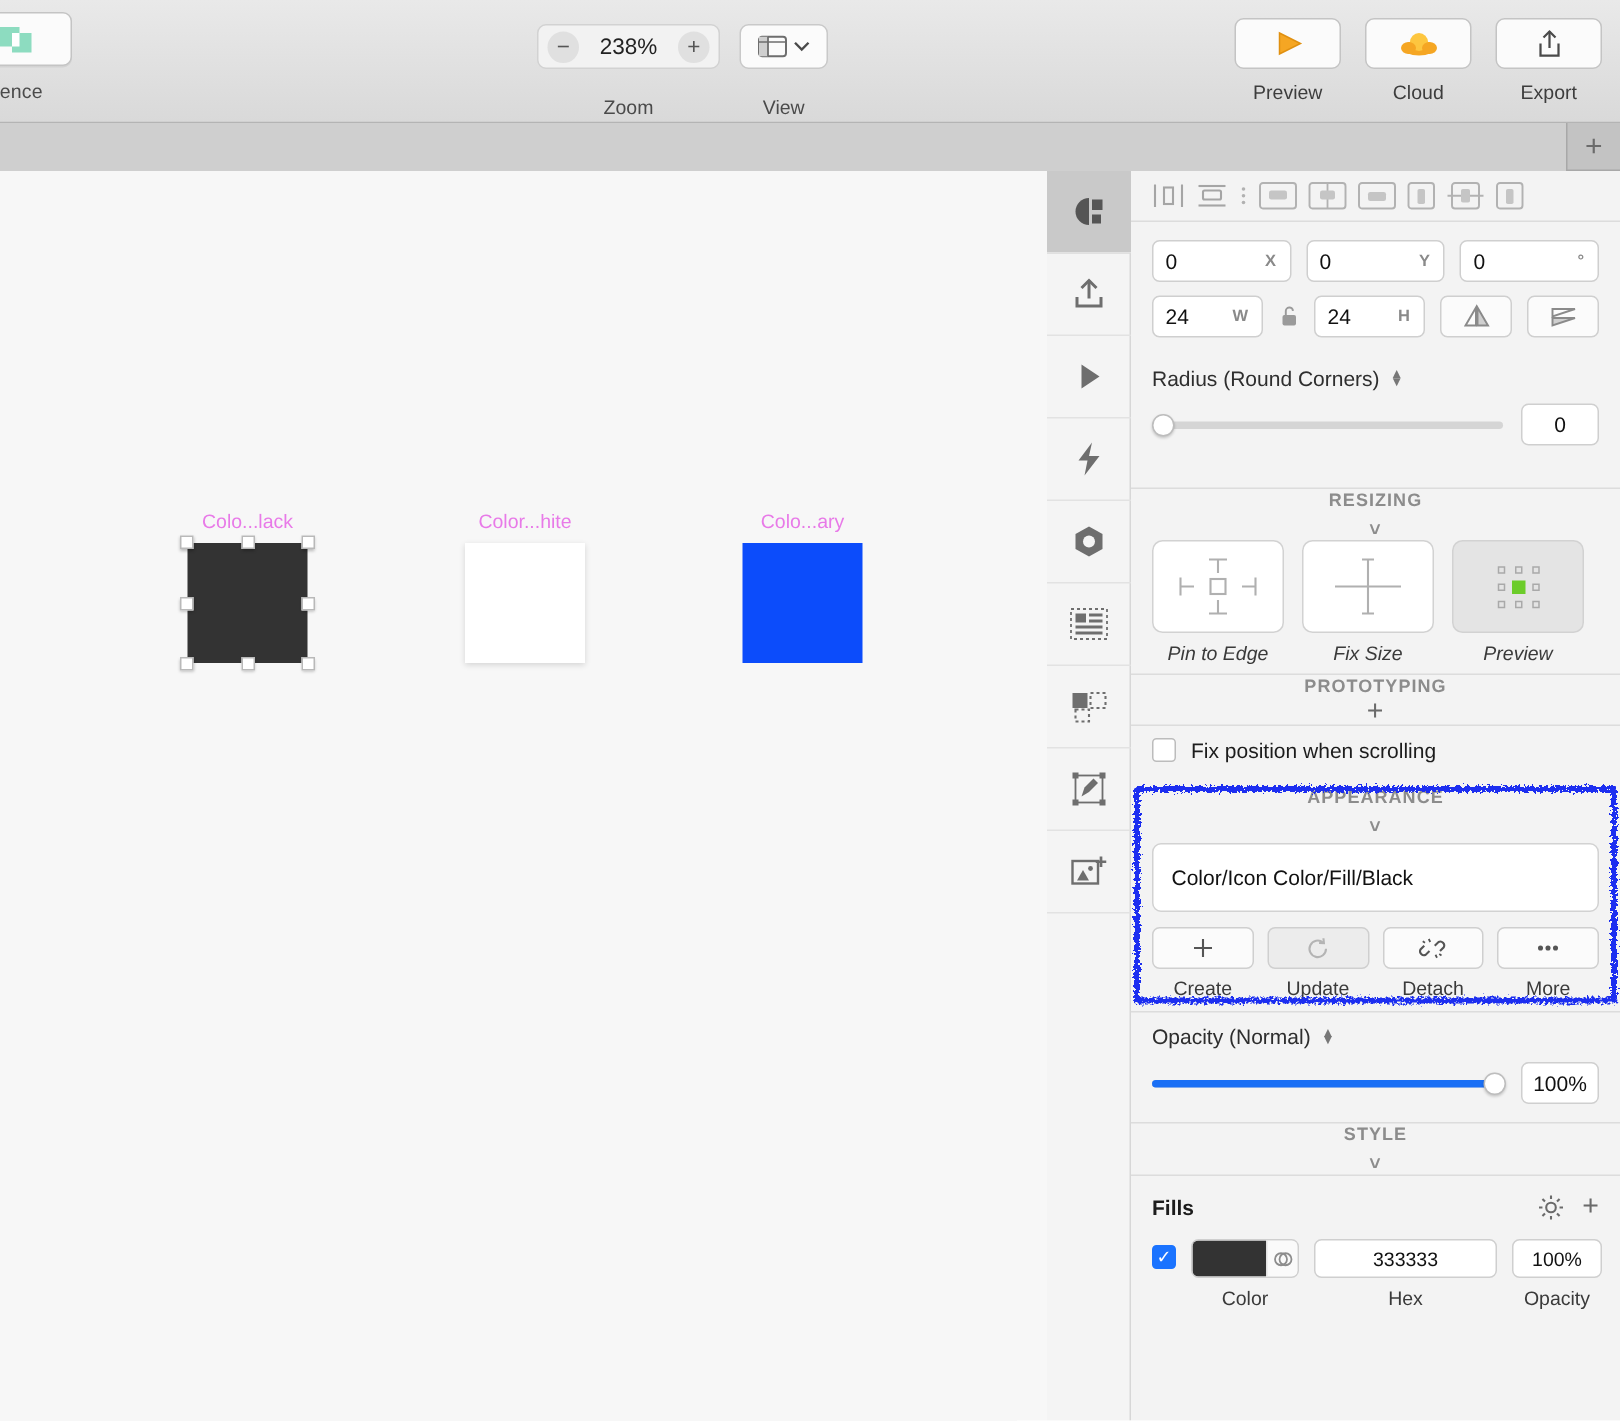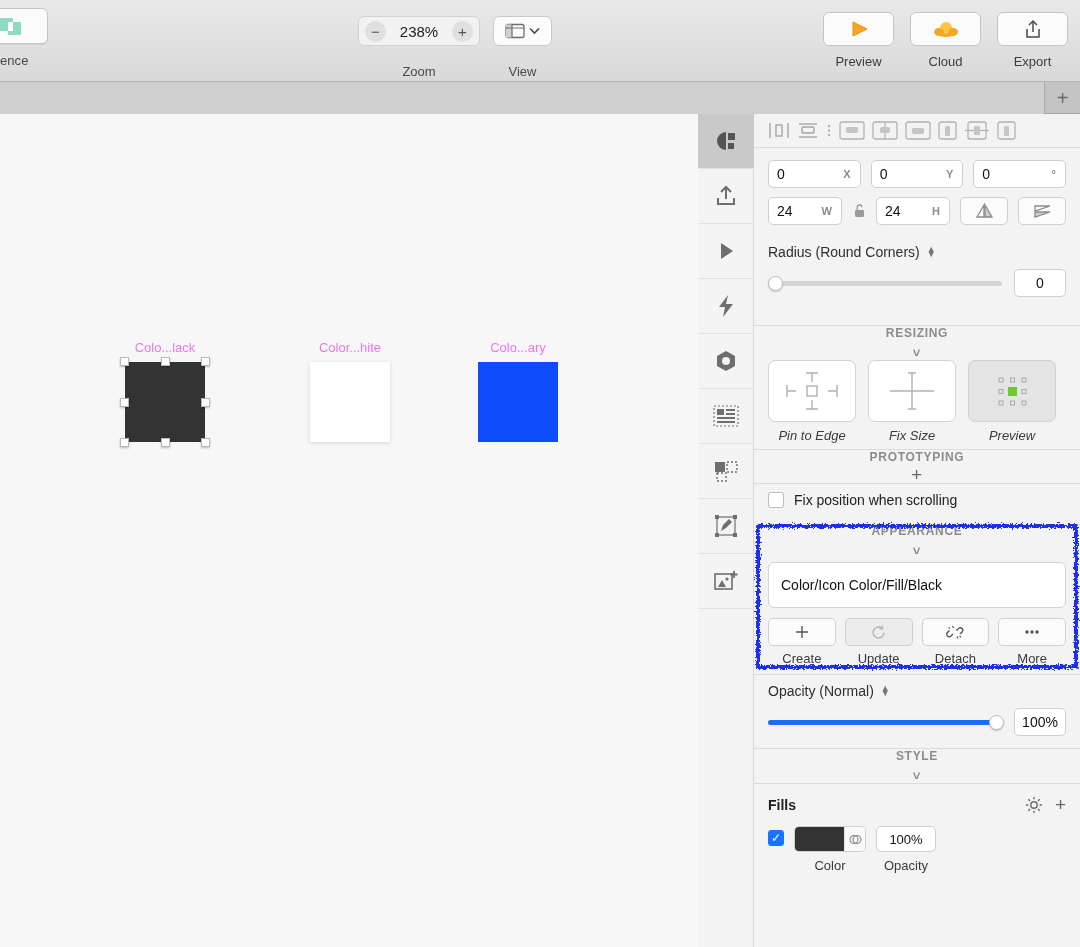--- a/index.html
+++ b/index.html
@@ -327,21 +327,21 @@
         <span class="h" style="left:35.5px;top:-5px;"></span>
         <span class="h" style="left:76px;  top:-5px;"></span>
         <span class="h" style="left:-5px;  top:35.5px;"></span>
         <span class="h" style="left:76px;  top:35.5px;"></span>
         <span class="h" style="left:-5px;  top:76px;"></span>
         <span class="h" style="left:35.5px;top:76px;"></span>
         <span class="h" style="left:76px;  top:76px;"></span>
       </div>
     </div>
 
-    <div class="artboard" style="left:478px; top:248px;">
+    <div class="artboard" style="left:495px; top:248px;">
       <div class="ab-label">Colo...ary</div>
       <div class="ab-box" style="background:#0c4cfb;"></div>
     </div>
   </div>
 
   <div class="rail">
     <div class="rail-item active">
       <svg width="22" height="22" viewBox="0 0 22 22">
         <path d="M11 2 A9 9 0 0 0 11 20 Z" fill="#555"></path>
         <rect x="13" y="3" width="7" height="7" fill="#555"></rect>
@@ -665,20 +665,24 @@
             <span class="o">
               <svg width="13" height="13" viewBox="0 0 13 13">
                 <circle cx="5" cy="6.5" r="4" fill="none" stroke="#8d8d8d" stroke-width="1.2"></circle>
                 <circle cx="8" cy="6.5" r="4" fill="none" stroke="#8d8d8d" stroke-width="1.2"></circle>
               </svg>
             </span>
           </div>
           <div class="fill-cap">Color</div>
         </div>
         <div class="fill-col">
+          <div class="hexbox">333333</div>
+          <div class="fill-cap">Hex</div>
+        </div>
+        <div class="fill-col">
           <div class="opbox">100%</div>
           <div class="fill-cap">Opacity</div>
         </div>
       </div>
     </div>
   </div>
 
 
 </div>
 

